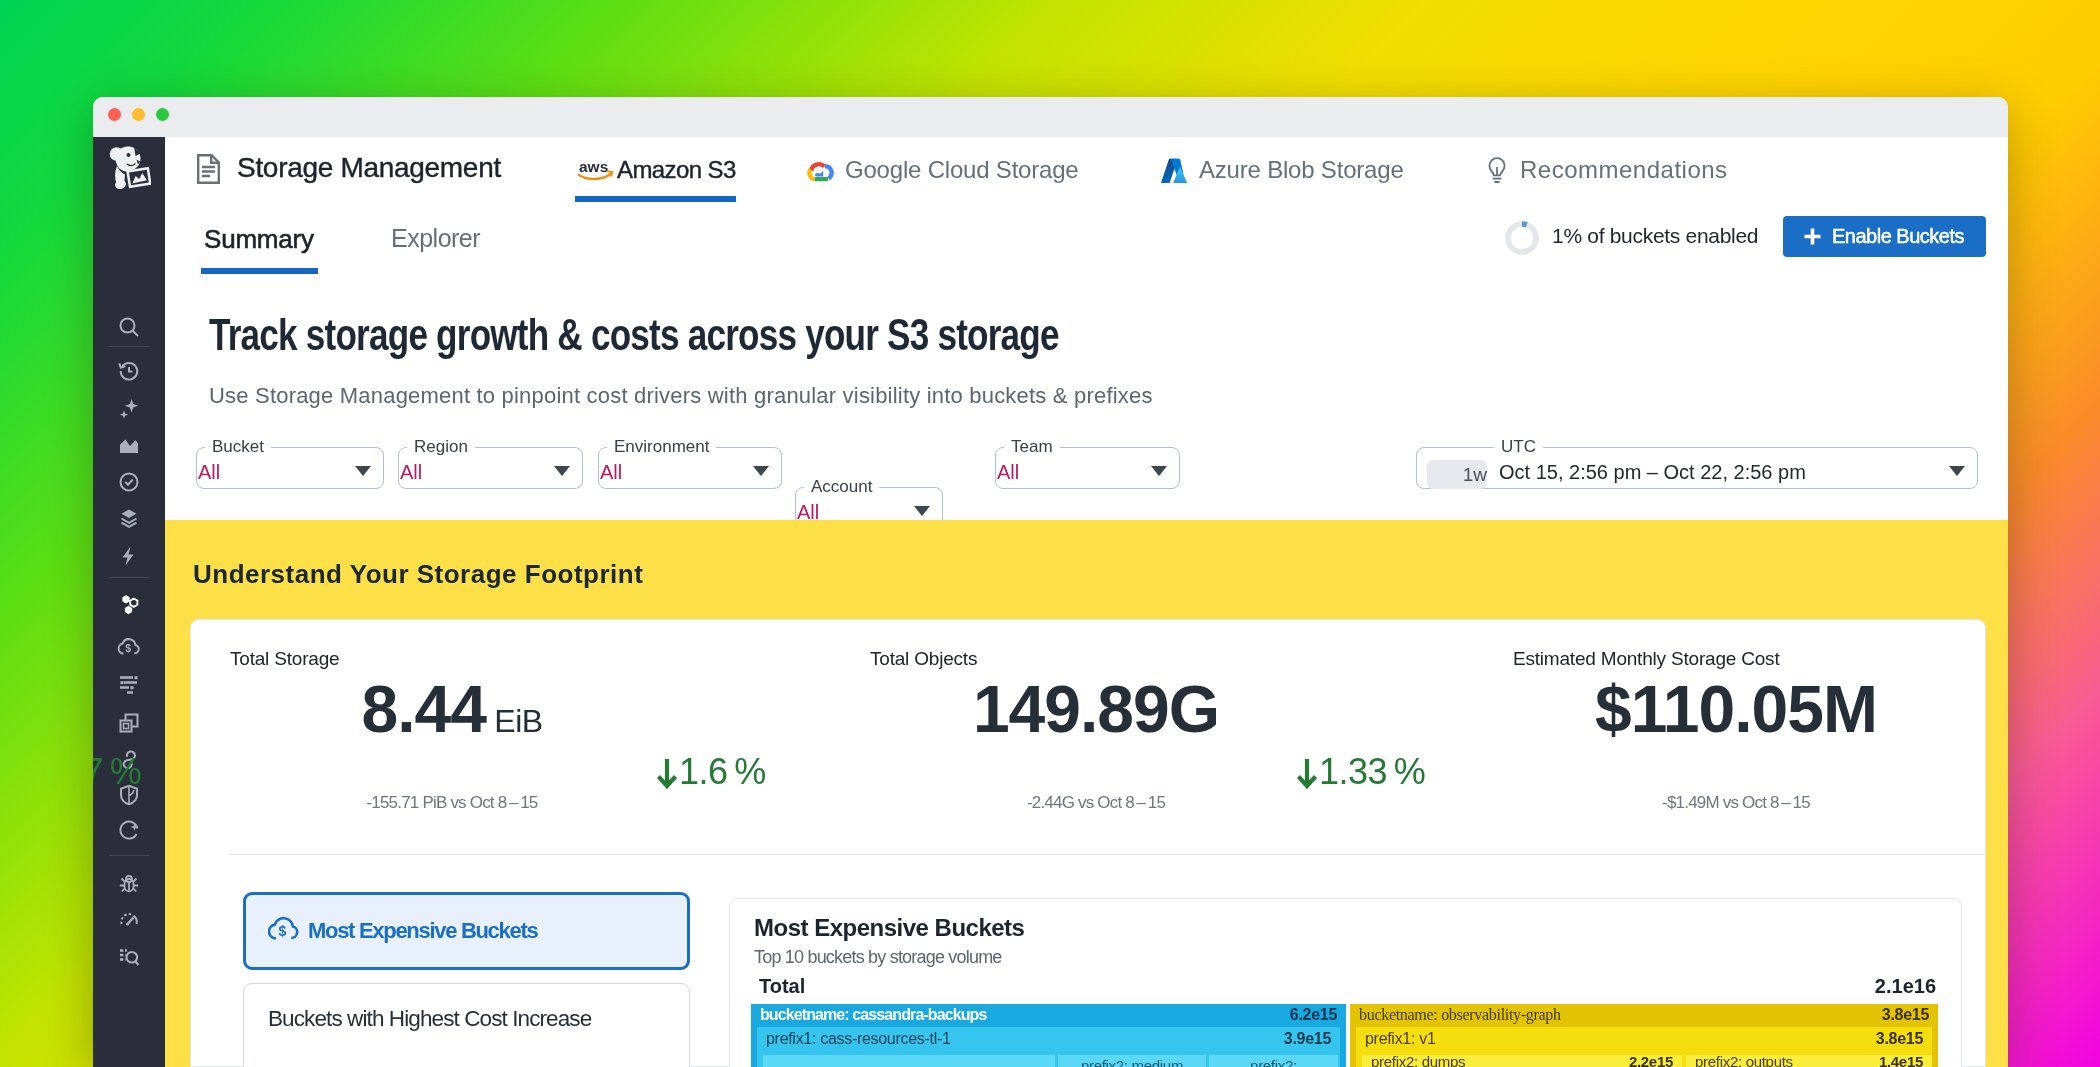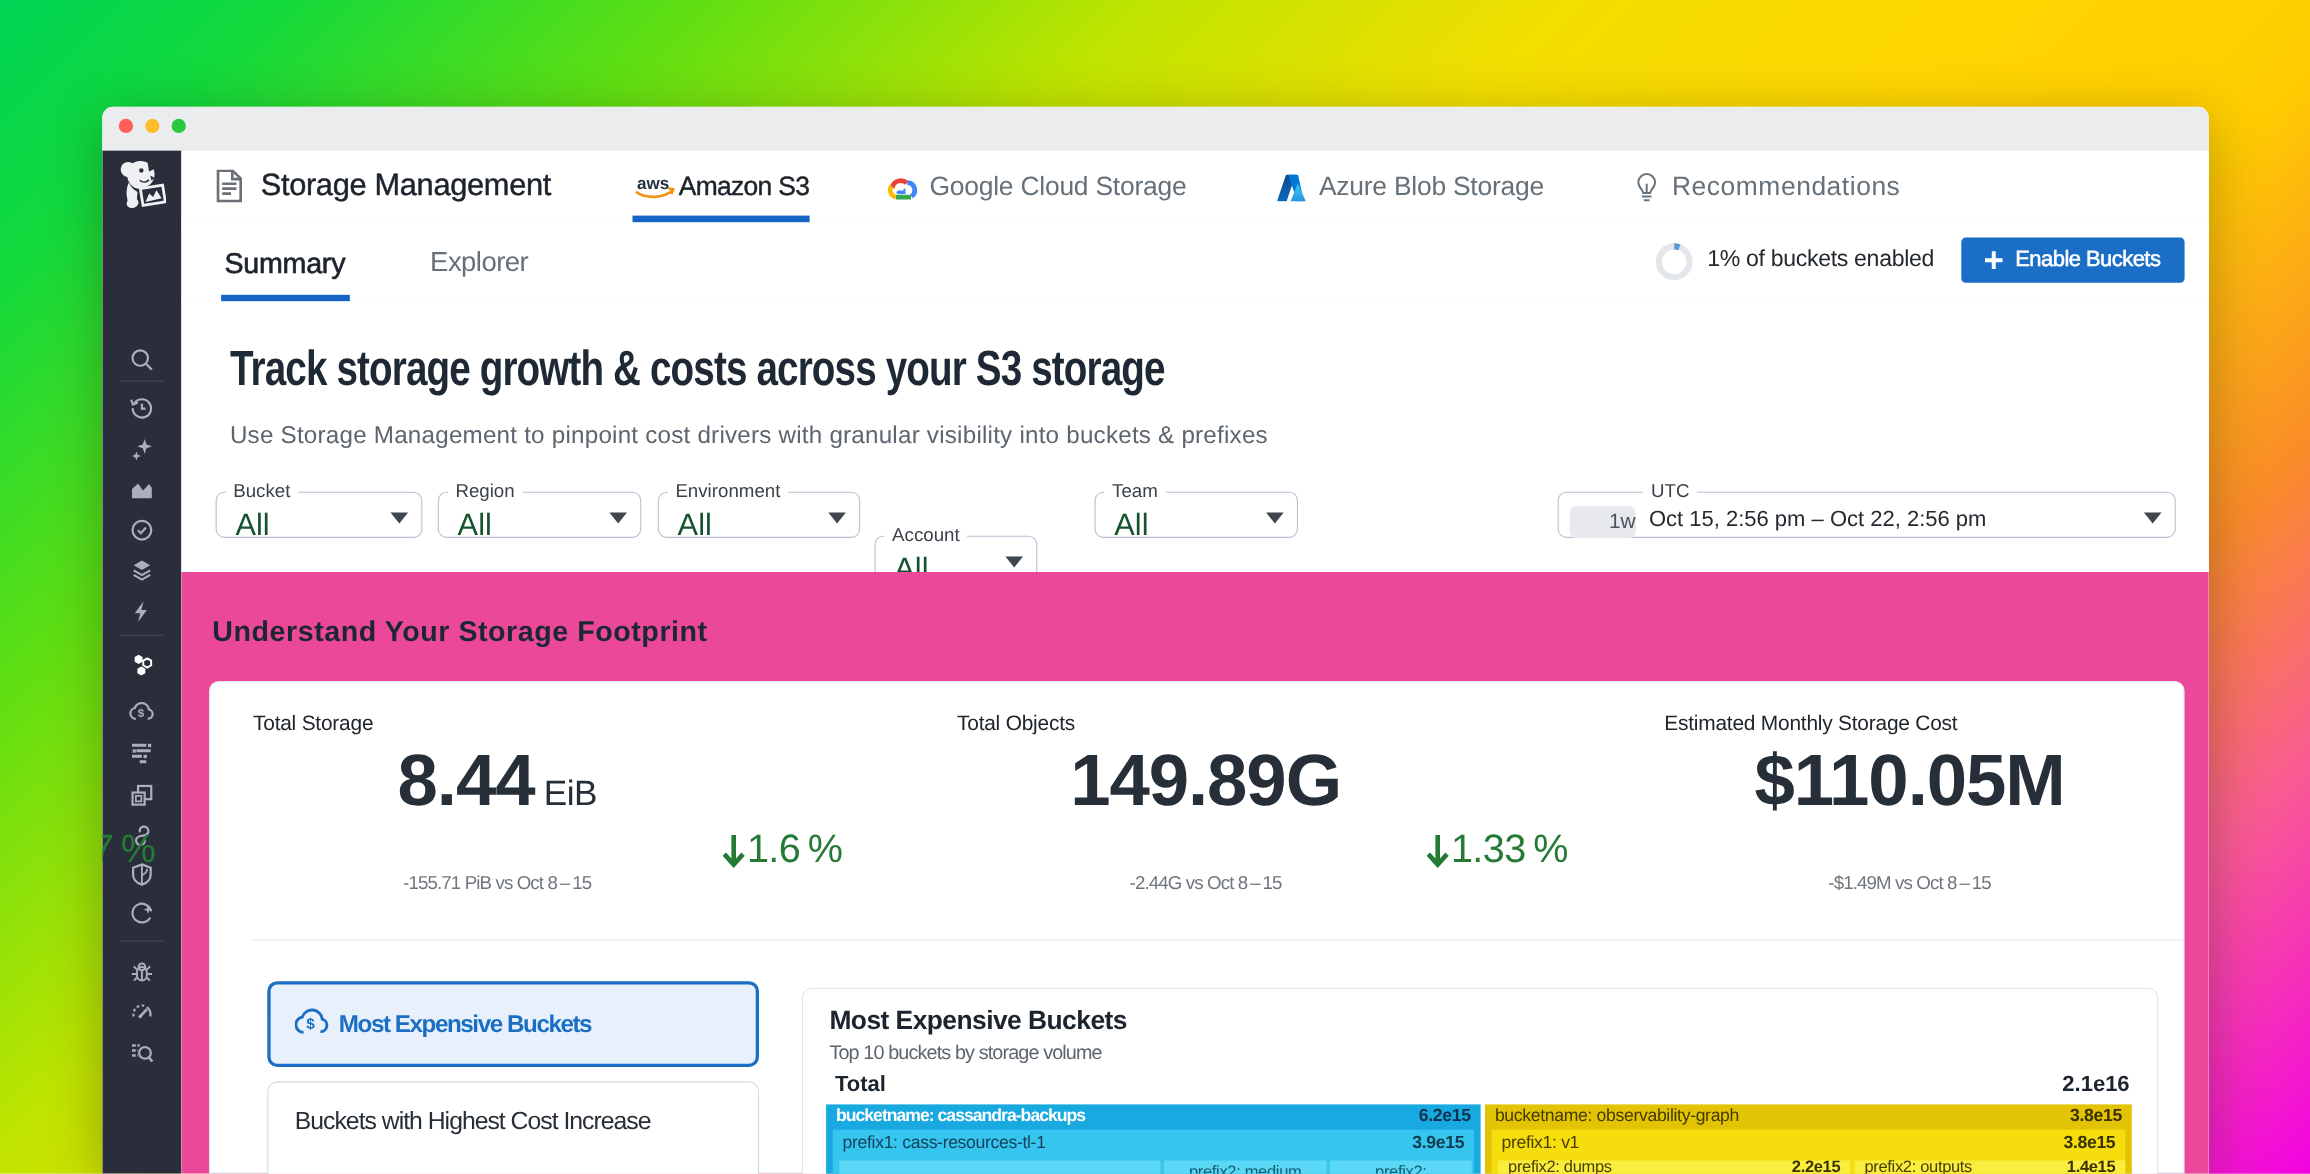--- a/index.html
+++ b/index.html
@@ -8,27 +8,27 @@
     background:linear-gradient(135deg,#00d455 0%,#12d93c 8%,#5fdf12 20%,#c0e400 33%,#f2de00 45%,#ffd600 57%,#ffcd00 68%,#fa8c28 79%,#f95c92 88%,#f202e2 100%);}
   .window{position:absolute;left:93px;top:97px;width:1915px;height:970px;background:#fff;
     border-radius:10px 10px 0 0;overflow:hidden;box-shadow:0 12px 50px rgba(0,0,0,.28);}
   .titlebar{position:absolute;left:0;top:0;width:100%;height:40px;background:#ebecee;border-bottom:1px solid #d8d9dc;}
   .dot{position:absolute;top:11px;width:13px;height:13px;border-radius:50%;}
   .sidebar{position:absolute;left:0;top:40px;width:72px;bottom:0;background:#2a2e3b;}
   .content{position:absolute;left:72px;top:40px;right:0;bottom:0;background:#fff;}
   .row1{position:absolute;left:0;top:0;right:0;height:66px;border-bottom:1px solid #e9ebee;background:#fff;}
   .row2{position:absolute;left:0;top:66px;right:0;height:71px;border-bottom:1px solid #e9ebee;background:#fff;}
   .hero{position:absolute;left:0;top:137px;right:0;height:246px;background:#fff;border-bottom:1px solid #e7e9ec;}
-  .graysec{position:absolute;left:0;top:383px;right:0;bottom:0;background:#ec4899;}
+  .graysec{position:absolute;left:0;top:383px;right:0;bottom:0;background:#fde047;}
   .navtab{position:absolute;top:0;height:66px;display:flex;align-items:center;font-size:24px;letter-spacing:-.2px;color:#667078;}
   .navtab.dark{color:#1d232a;}
   .tx{white-space:nowrap;}
   .filt{position:absolute;top:167px;height:48px;margin:0;padding:0;border:1.5px solid #b7c0d2;border-radius:8px;box-sizing:border-box;}
   .filt legend{margin-left:8px;padding:0 7px;font-size:17px;color:#3a4149;line-height:12px;}
-  .fval{position:absolute;left:17px;top:8px;font-size:28px;color:#14532d;white-space:nowrap;}
+  .fval{position:absolute;left:1px;top:8px;font-size:20px;color:#be185d;white-space:nowrap;}
   .caret{position:absolute;right:12px;top:13px;width:0;height:0;border-left:8.5px solid transparent;border-right:8.5px solid transparent;border-top:10px solid #3f464e;}
   .slabel{position:absolute;top:28px;font-size:19px;letter-spacing:-.2px;color:#20262c;}
   .bignum{position:absolute;top:51px;width:880px;text-align:center;color:#262e38;}
   .bignum .n{font-size:66px;font-weight:700;letter-spacing:-1px;}
   .bignum .u{font-size:32px;font-weight:400;letter-spacing:-.5px;}
   .grow{position:absolute;top:131px;width:880px;text-align:left;font-size:36px;color:#257b35;letter-spacing:-.5px;}
   
   .gsub{position:absolute;top:173px;width:880px;text-align:center;font-size:17px;color:#70767d;letter-spacing:-.8px;}
   .tmrow{position:relative;height:23px;width:100%;}
   .tmlab{position:absolute;left:9px;top:50%;transform:translateY(-54%);font-size:16px;letter-spacing:-.3px;white-space:nowrap;}
@@ -291,21 +291,21 @@
               <div style="position:absolute;left:301px;top:28px;width:148px;height:14px;background:#5ad8f6;">
                   <div class="tmlab2" style="color:#155a74;">prefix2: medium</div>
                 </div>
               <div style="position:absolute;left:452px;top:28px;width:129px;height:14px;background:#5ad8f6;">
                   <div class="tmlab2" style="color:#155a74;">prefix2:</div>
                 </div>
             </div>
           </div>
           <div style="position:absolute;left:620px;top:105px;width:588px;height:65px;background:#e3c405;">
             <div class="tmrow">
-                <span class="tmlab" style="color:#463a02;">bucketname: observability-graph</span>
+                <span class="tmlab" style="color:#463a02;font-family:Liberation Serif, serif;">bucketname: observability-graph</span>
                 <span class="tmval" style="color:#3a3000;">3.8e15</span>
               </div>
             <div style="position:absolute;left:6px;top:23px;right:6px;height:42px;background:#f6de0e;">
               <div class="tmrow" style="height:26px;">
                   <span class="tmlab" style="color:#4a3d00;">prefix1: v1</span>
                   <span class="tmval" style="color:#3a3000;">3.8e15</span>
                 </div>
               <div style="position:absolute;left:6px;top:28px;width:320px;height:14px;background:#f9ee3e;">
                   <div class="tmrow" style="height:14px;">
                     <span class="tmlab" style="font-size:15px;color:#4a3d00;">prefix2: dumps</span>

